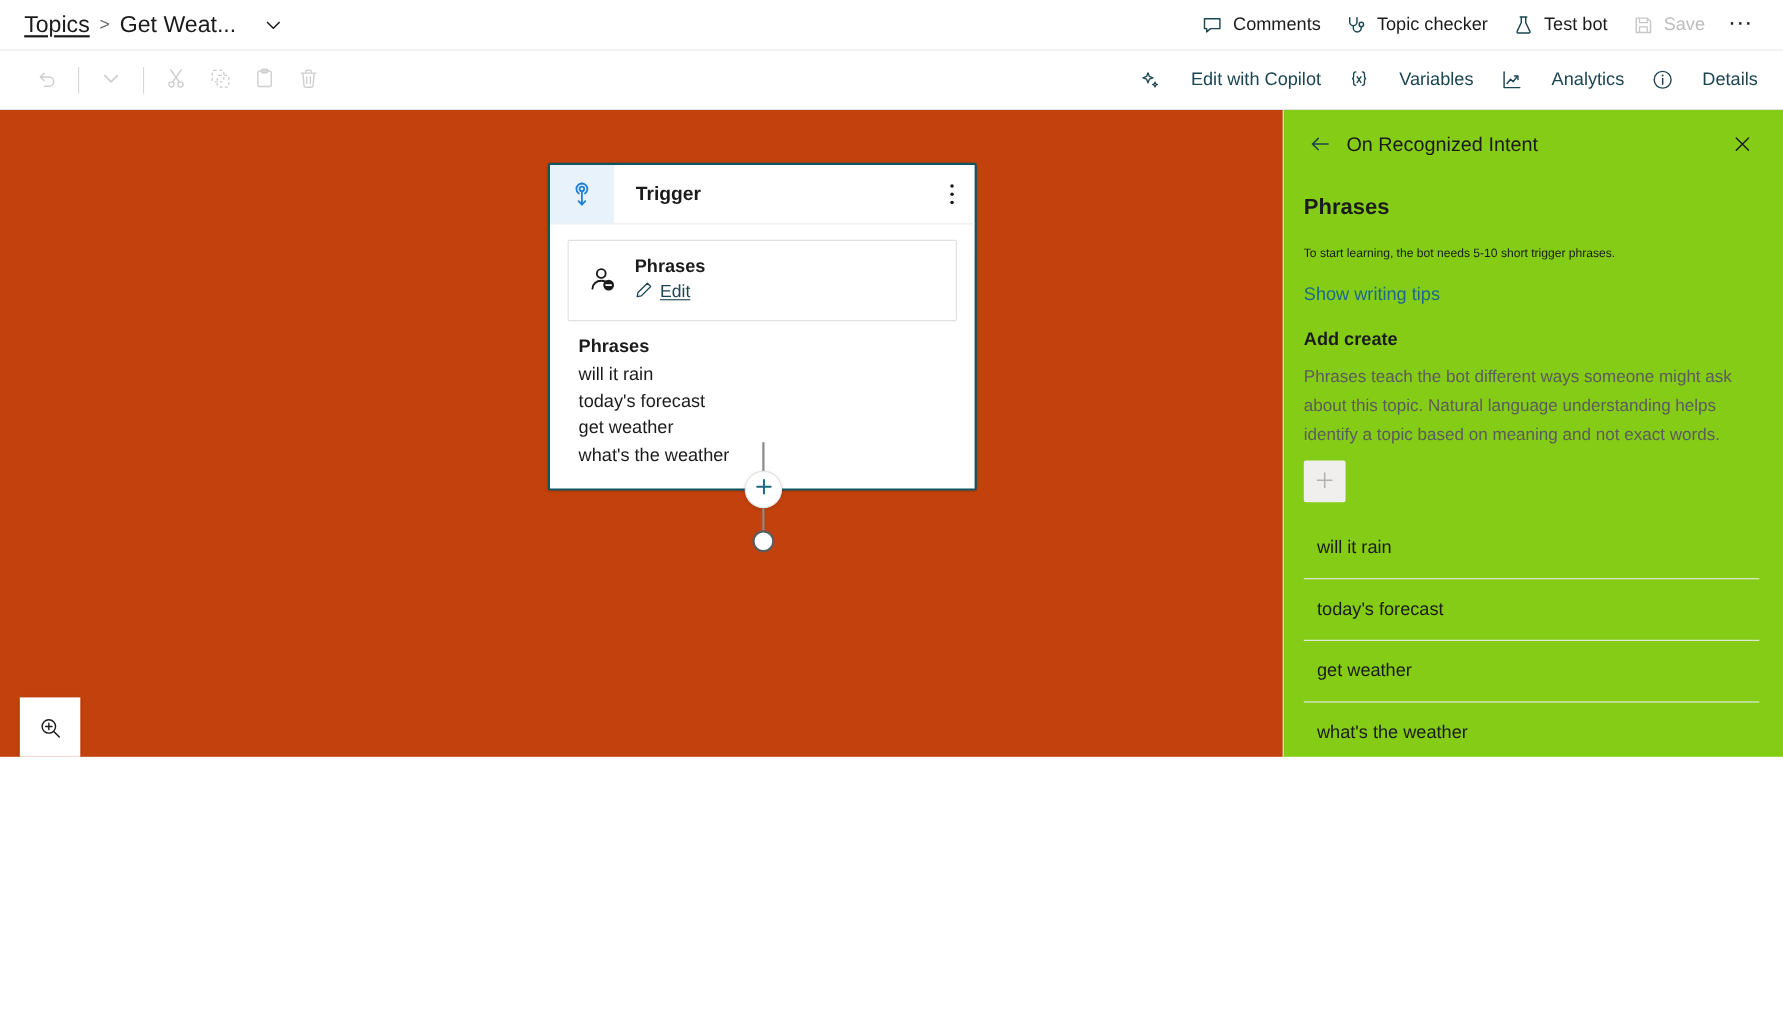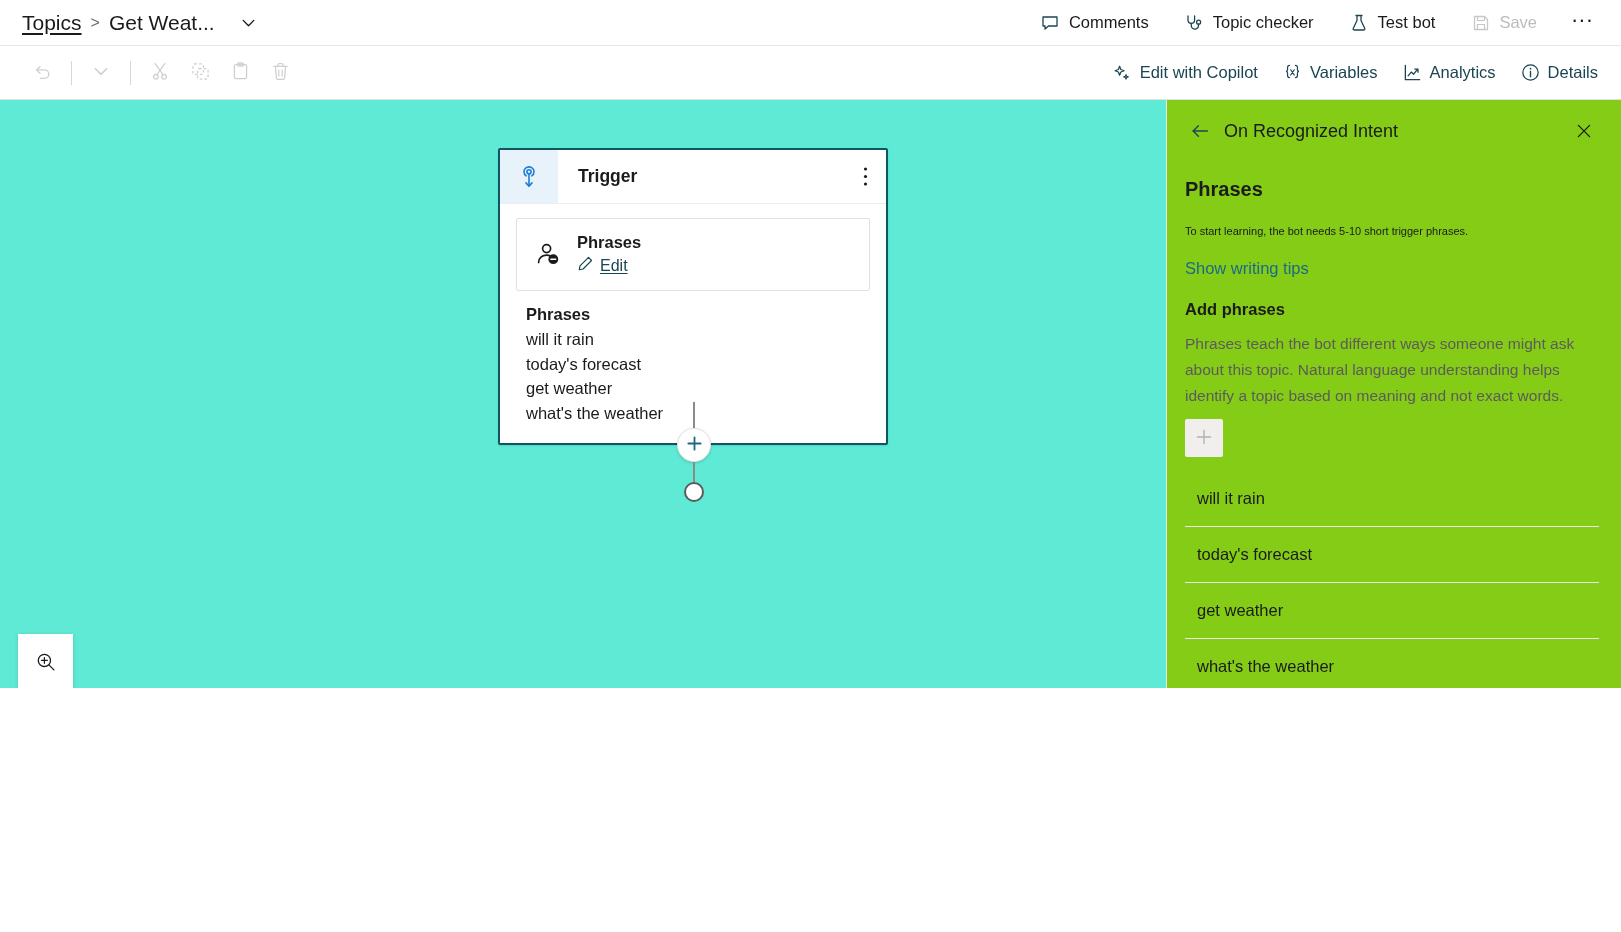--- a/index.html
+++ b/index.html
@@ -26,21 +26,21 @@
     cursor: pointer;
   }
   .bc-sep { font-size: 16px; color: #6a6a6a; }
   .bc-current { font-size: 21px; color: #1b1b1b; }
   .bc-caret {
     margin-left: 14px; width: 22px; height: 22px;
     display: flex; align-items: center; justify-content: center;
     cursor: pointer;
   }
   .topbar-spacer { flex: 1 1 auto; }
-  .tb-actions { display: flex; align-items: center; gap: 13px; }
+  .tb-actions { display: flex; align-items: center; gap: 0; }
   .tb-btn {
     display: flex; align-items: center; gap: 8px;
     padding: 6px 11px; border-radius: 4px;
     font-size: 16.5px; color: #1b1b1b;
     background: none; border: none; cursor: pointer;
     white-space: nowrap; font-family: inherit;
   }
   .tb-btn.disabled { color: #bdbdbd; cursor: default; }
   .tb-ico { display: flex; align-items: center; justify-content: center; width: 21px; height: 21px; }
   .tb-ellipsis {
@@ -59,33 +59,33 @@
   .t2-ico-btn {
     width: 40px; height: 36px; border-radius: 4px;
     display: flex; align-items: center; justify-content: center;
     cursor: pointer; background: none; border: none;
   }
   .t2-ico-btn.disabled { cursor: default; }
   .t2-divider { width: 1px; height: 24px; background: #d6d6d6; margin: 0 9px; }
   .t2-spacer { flex: 1 1 auto; }
   .t2-actions { display: flex; align-items: center; gap: 2px; }
   .t2-btn {
-    display: flex; align-items: center; gap: 7px;
+    display: flex; align-items: center; gap: 26px;
     padding: 6px 11px; border-radius: 4px;
     font-size: 16.5px; color: #1b4552; background: none;
     border: none; cursor: pointer; white-space: nowrap; font-family: inherit;
   }
 
   
   .body-area { flex: 1 1 auto; display: flex; position: relative; min-height: 0; }
 
   
   .canvas {
     flex: 1 1 auto; position: relative;
-    background: #5eead4;
+    background: #c2410c;
     overflow: hidden;
   }
 
   .node-card {
     position: absolute; left: 498px; top: 48px;
     width: 390px;
     background: #ffffff;
     border: 2px solid #0f5562;
     border-radius: 2px;
     box-shadow: 0 1px 2px rgba(0,0,0,0.10);
@@ -477,21 +477,21 @@
             <path d="M3.4 3.4l11.2 11.2M14.6 3.4L3.4 14.6" stroke="#1b1b1b" stroke-width="1.3" stroke-linecap="round"></path>
           </svg>
         </div>
       </div>
 
       <div class="rp-scroll">
         <div class="rp-h2">Phrases</div>
         <div class="rp-intro">To start learning, the bot needs 5-10 short trigger phrases.</div>
         <div class="rp-link">Show writing tips</div>
 
-        <div class="rp-h3">Add phrases</div>
+        <div class="rp-h3">Add create</div>
         <div class="rp-desc">Phrases teach the bot different ways someone might ask about this topic. Natural language understanding helps identify a topic based on meaning and not exact words.</div>
 
         <div class="rp-input-row">
           <button class="rp-add-btn">
             <span>
               <svg width="20" height="20" viewBox="0 0 20 20">
                 <path d="M10 3.4v13.2M3.4 10h13.2" stroke="#b4b2b0" stroke-width="1.4" stroke-linecap="round"></path>
               </svg>
             </span>
           </button>

